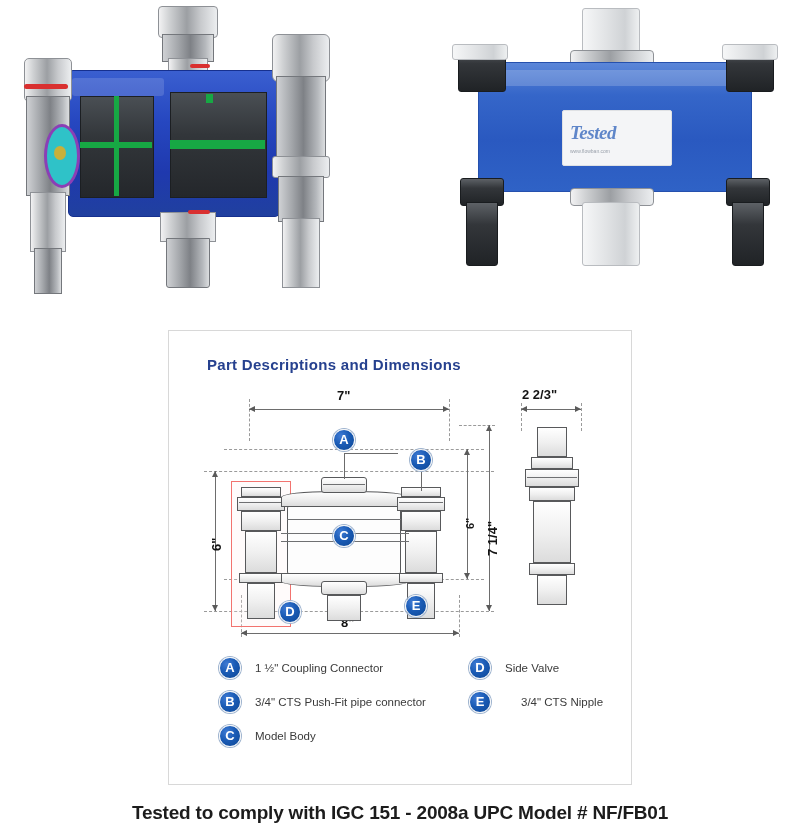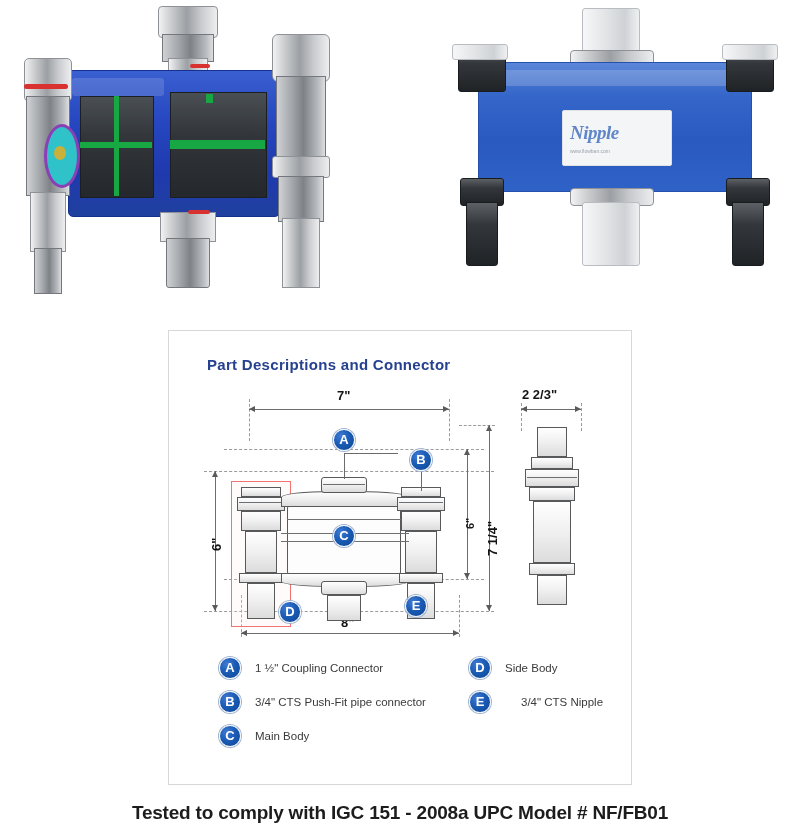--- a/index.html
+++ b/index.html
@@ -290,42 +290,42 @@
   <div class="product-figure figure-photo">
     <div class="stage">
 
       <div class="shape white-pipe" style="left:152px; top:8px; width:56px; height:46px; border-radius:3px;"></div>
       <div class="shape metal" style="left:140px; top:50px; width:82px; height:16px; border-radius:4px;"></div>
 
       <div class="shape photo-blue" style="left:48px; top:62px; width:272px; height:128px; border-radius:8px;"></div>
       <div class="shape" style="left:58px; top:70px; width:252px; height:16px; background:rgba(255,255,255,0.18); border-radius:6px;"></div>
 
       <div class="shape" style="left:132px; top:110px; width:108px; height:54px; background:#f4f5f7; border:1px solid #dfe1e4; border-radius:2px;"></div>
-      <div class="shape" style="left:140px; top:122px; width:92px; height:22px; font-size:19px; font-weight:bold; font-style:italic; color:#5f86c9; font-family:'Liberation Serif', serif; letter-spacing:-0.5px;">Nipple</div>
+      <div class="shape" style="left:140px; top:122px; width:92px; height:22px; font-size:19px; font-weight:bold; font-style:italic; color:#5f86c9; font-family:'Liberation Serif', serif; letter-spacing:-0.5px;">Tested</div>
       <div class="shape" style="left:140px; top:148px; width:92px; height:10px; font-size:5px; color:#9aa1ab;">www.flowban.com</div>
 
       <div class="shape black-fit" style="left:28px; top:48px; width:46px; height:42px; border-radius:3px;"></div>
       <div class="shape white-pipe" style="left:22px; top:44px; width:54px; height:14px; border-radius:3px;"></div>
       <div class="shape black-fit" style="left:296px; top:48px; width:46px; height:42px; border-radius:3px;"></div>
       <div class="shape white-pipe" style="left:292px; top:44px; width:54px; height:14px; border-radius:3px;"></div>
 
       <div class="shape black-fit" style="left:30px; top:178px; width:42px; height:26px; border-radius:3px;"></div>
       <div class="shape black-fit" style="left:36px; top:202px; width:30px; height:62px; border-radius:0 0 3px 3px;"></div>
       <div class="shape black-fit" style="left:296px; top:178px; width:42px; height:26px; border-radius:3px;"></div>
       <div class="shape black-fit" style="left:302px; top:202px; width:30px; height:62px; border-radius:0 0 3px 3px;"></div>
 
       <div class="shape metal" style="left:140px; top:188px; width:82px; height:16px; border-radius:4px;"></div>
       <div class="shape white-pipe" style="left:152px; top:202px; width:56px; height:62px; border-radius:3px;"></div>
     </div>
   </div>
 </div>
 
 <div class="spec-panel">
 
-  <div class="panel-title">Part Descriptions and Connector</div>
+  <div class="panel-title">Part Descriptions and Dimensions</div>
 
   <div class="drawing">
 
     <div class="ext-v" style="left:80px; top:18px; height:42px;"></div>
     <div class="ext-v" style="left:280px; top:18px; height:42px;"></div>
     <div class="dim-line-h" style="left:80px; top:28px; width:200px;"></div>
     <div class="arrow arrow-l" style="left:80px; top:25px;"></div>
     <div class="arrow arrow-r" style="left:274px; top:25px;"></div>
     <div class="dim-text" style="left:168px; top:7px;">7"</div>
 
@@ -424,28 +424,28 @@
       <div class="legend-item">
         <span class="legend-badge">A</span>
         <span class="legend-label">1 ½" Coupling Connector</span>
       </div>
       <div class="legend-item">
         <span class="legend-badge">B</span>
         <span class="legend-label">3/4" CTS Push-Fit pipe connector</span>
       </div>
       <div class="legend-item">
         <span class="legend-badge">C</span>
-        <span class="legend-label">Main Body</span>
+        <span class="legend-label">Model Body</span>
       </div>
     </div>
 
     <div class="legend-col legend-col-right">
       <div class="legend-item">
         <span class="legend-badge">D</span>
-        <span class="legend-label">Side Body</span>
+        <span class="legend-label">Side Valve</span>
       </div>
       <div class="legend-item">
         <span class="legend-badge">E</span>
         <span class="legend-label indent">3/4" CTS Nipple</span>
       </div>
     </div>
   </div>
 </div>
 
 <div class="caption">Tested to comply with IGC 151 - 2008a UPC Model # NF/FB01</div>

